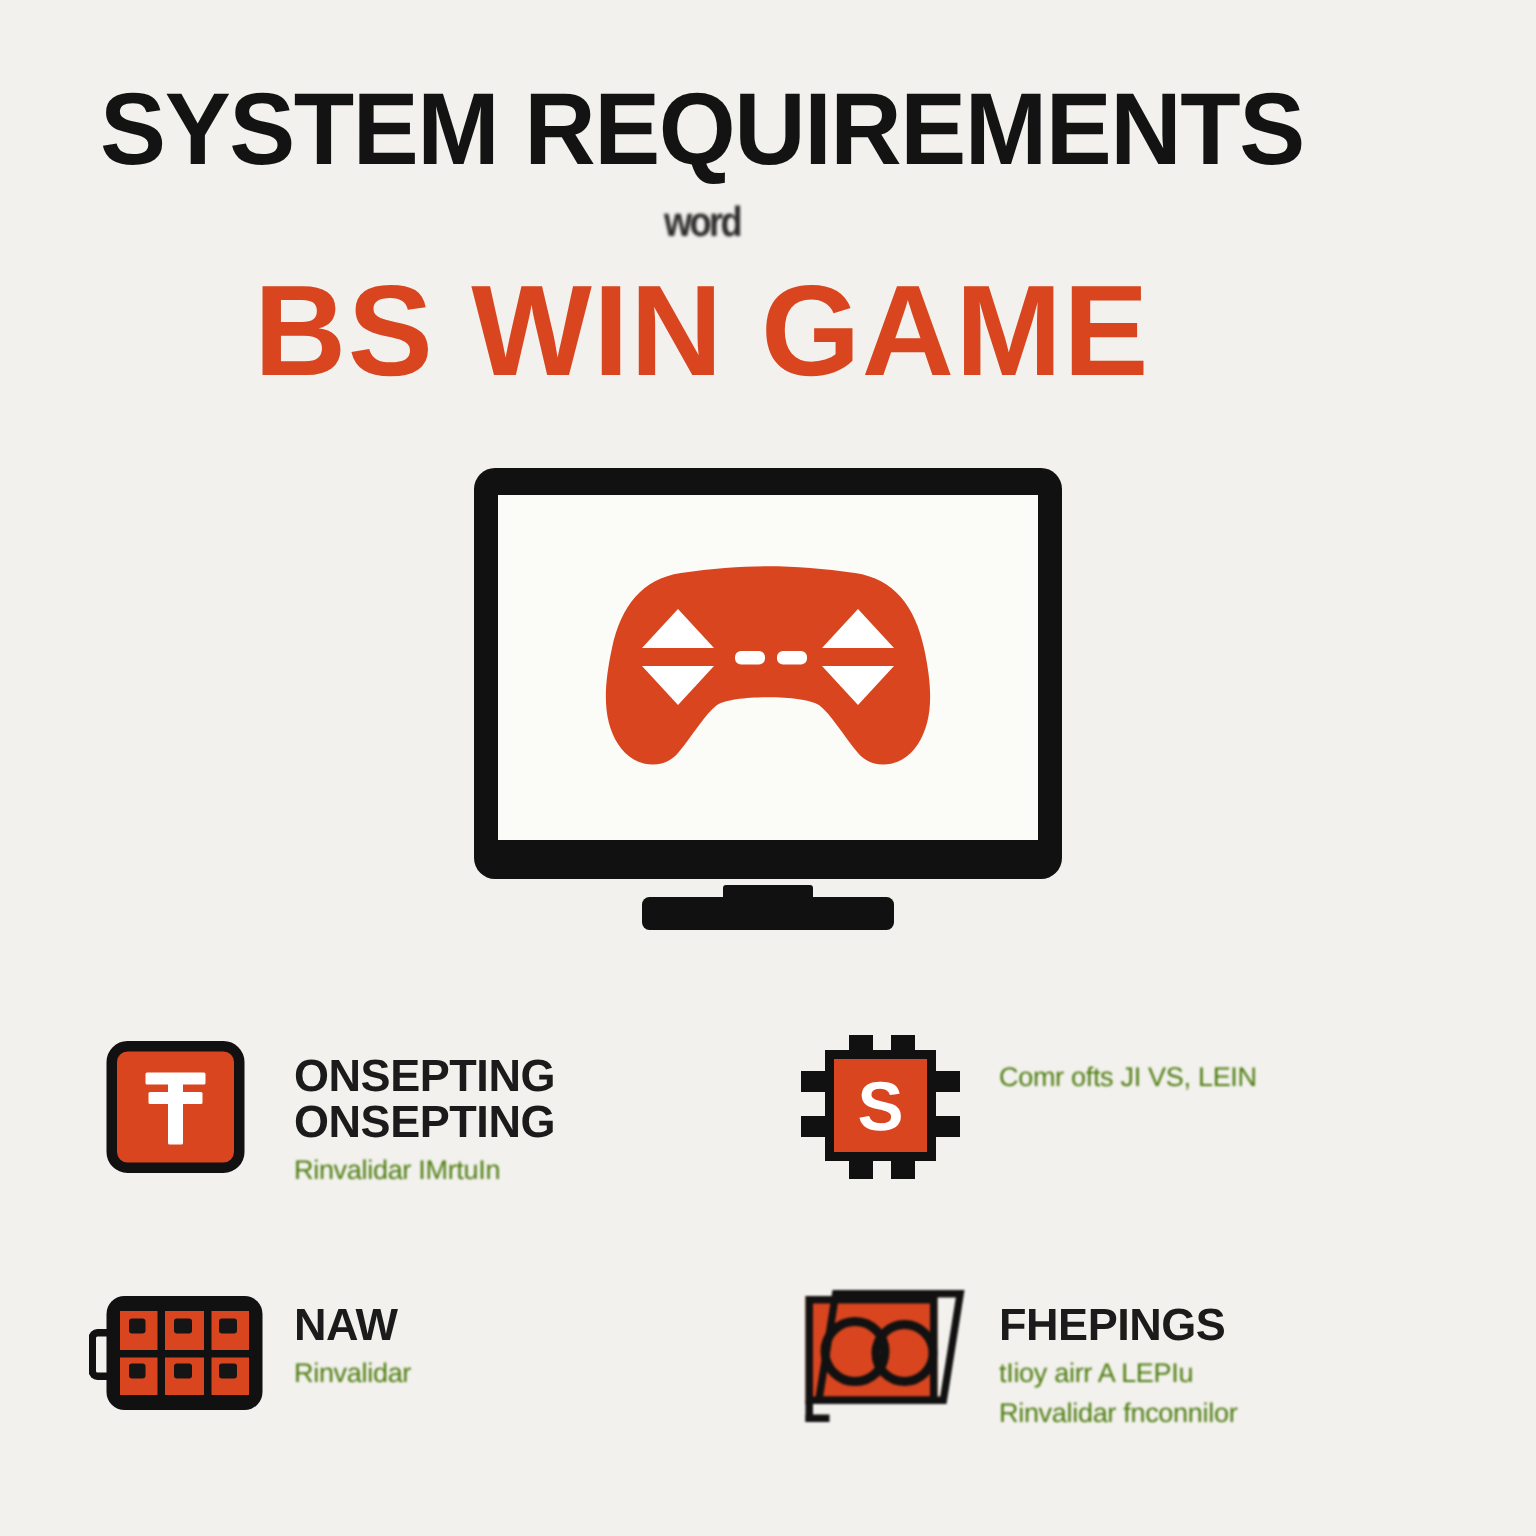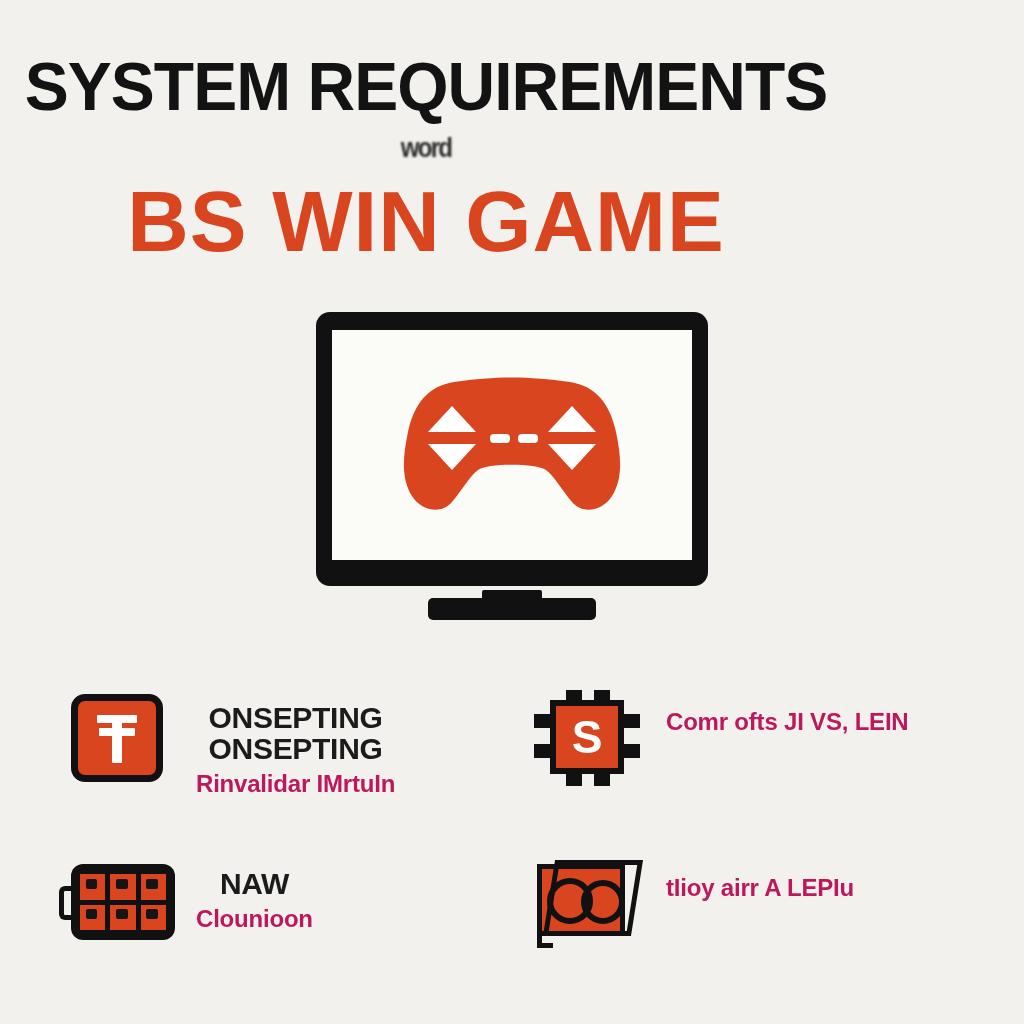--- a/index.html
+++ b/index.html
@@ -21,20 +21,21 @@
     background: #f2f1ed;
   }
 
   
   .header {
     position: absolute;
     top: 0;
     left: 0;
     width: 852px;
     text-align: center;
+    padding-left: 42px;
   }
   .title-main {
     margin: 0;
     padding-top: 52px;
     font-size: 68px;
     line-height: 1;
     font-weight: 700;
     letter-spacing: -1px;
     color: #131313;
     font-family: "Liberation Sans", sans-serif;
@@ -141,28 +142,27 @@
     min-width: 0;
   }
   .feature-heading {
     margin: 0;
     font-size: 30px;
     line-height: 1.04;
     font-weight: 700;
     color: #1b1b1b;
     letter-spacing: -0.3px;
     filter: blur(0.5px);
-    text-align: center;
   }
   .feature-sub {
     margin: 6px 0 0 0;
-    font-size: 24px;
+    font-size: 18px;
     line-height: 1.18;
-    font-weight: 700;
-    color: #be185d;
+    font-weight: 400;
+    color: #4d7c0f;
     letter-spacing: -0.2px;
     filter: blur(0.6px);
   }
 
   
   .icon-os {
     width: 92px;
     height: 88px;
     border: 7px solid #111111;
     border-radius: 14px;
@@ -383,33 +383,35 @@
               <div class="chip"></div>
               <div class="chip"></div>
             <div class="chip"></div>
               <div class="chip"></div>
               <div class="chip"></div>
           </div>
         </div>
       </div>
       <div class="feature-text">
         <p class="feature-heading">NAW</p>
-        <p class="feature-sub">Clounioon</p>
+        <p class="feature-sub">Rinvalidar</p>
       </div>
     </div>
 
     <div class="feature">
       <div class="feature-icon">
         <div class="icon-gpu blurry">
           <div class="card"></div>
           <div class="shell"></div>
           <div class="fan f1"></div>
           <div class="fan f2"></div>
           <div class="tab"></div>
         </div>
       </div>
       <div class="feature-text">
+        <p class="feature-heading">FHEPINGS</p>
         <p class="feature-sub">tIioy airr A LEPIu</p>
+        <p class="feature-sub">Rinvalidar fnconnilor</p>
       </div>
     </div>
 
   </div>
 </div>
 
 </body></html>

